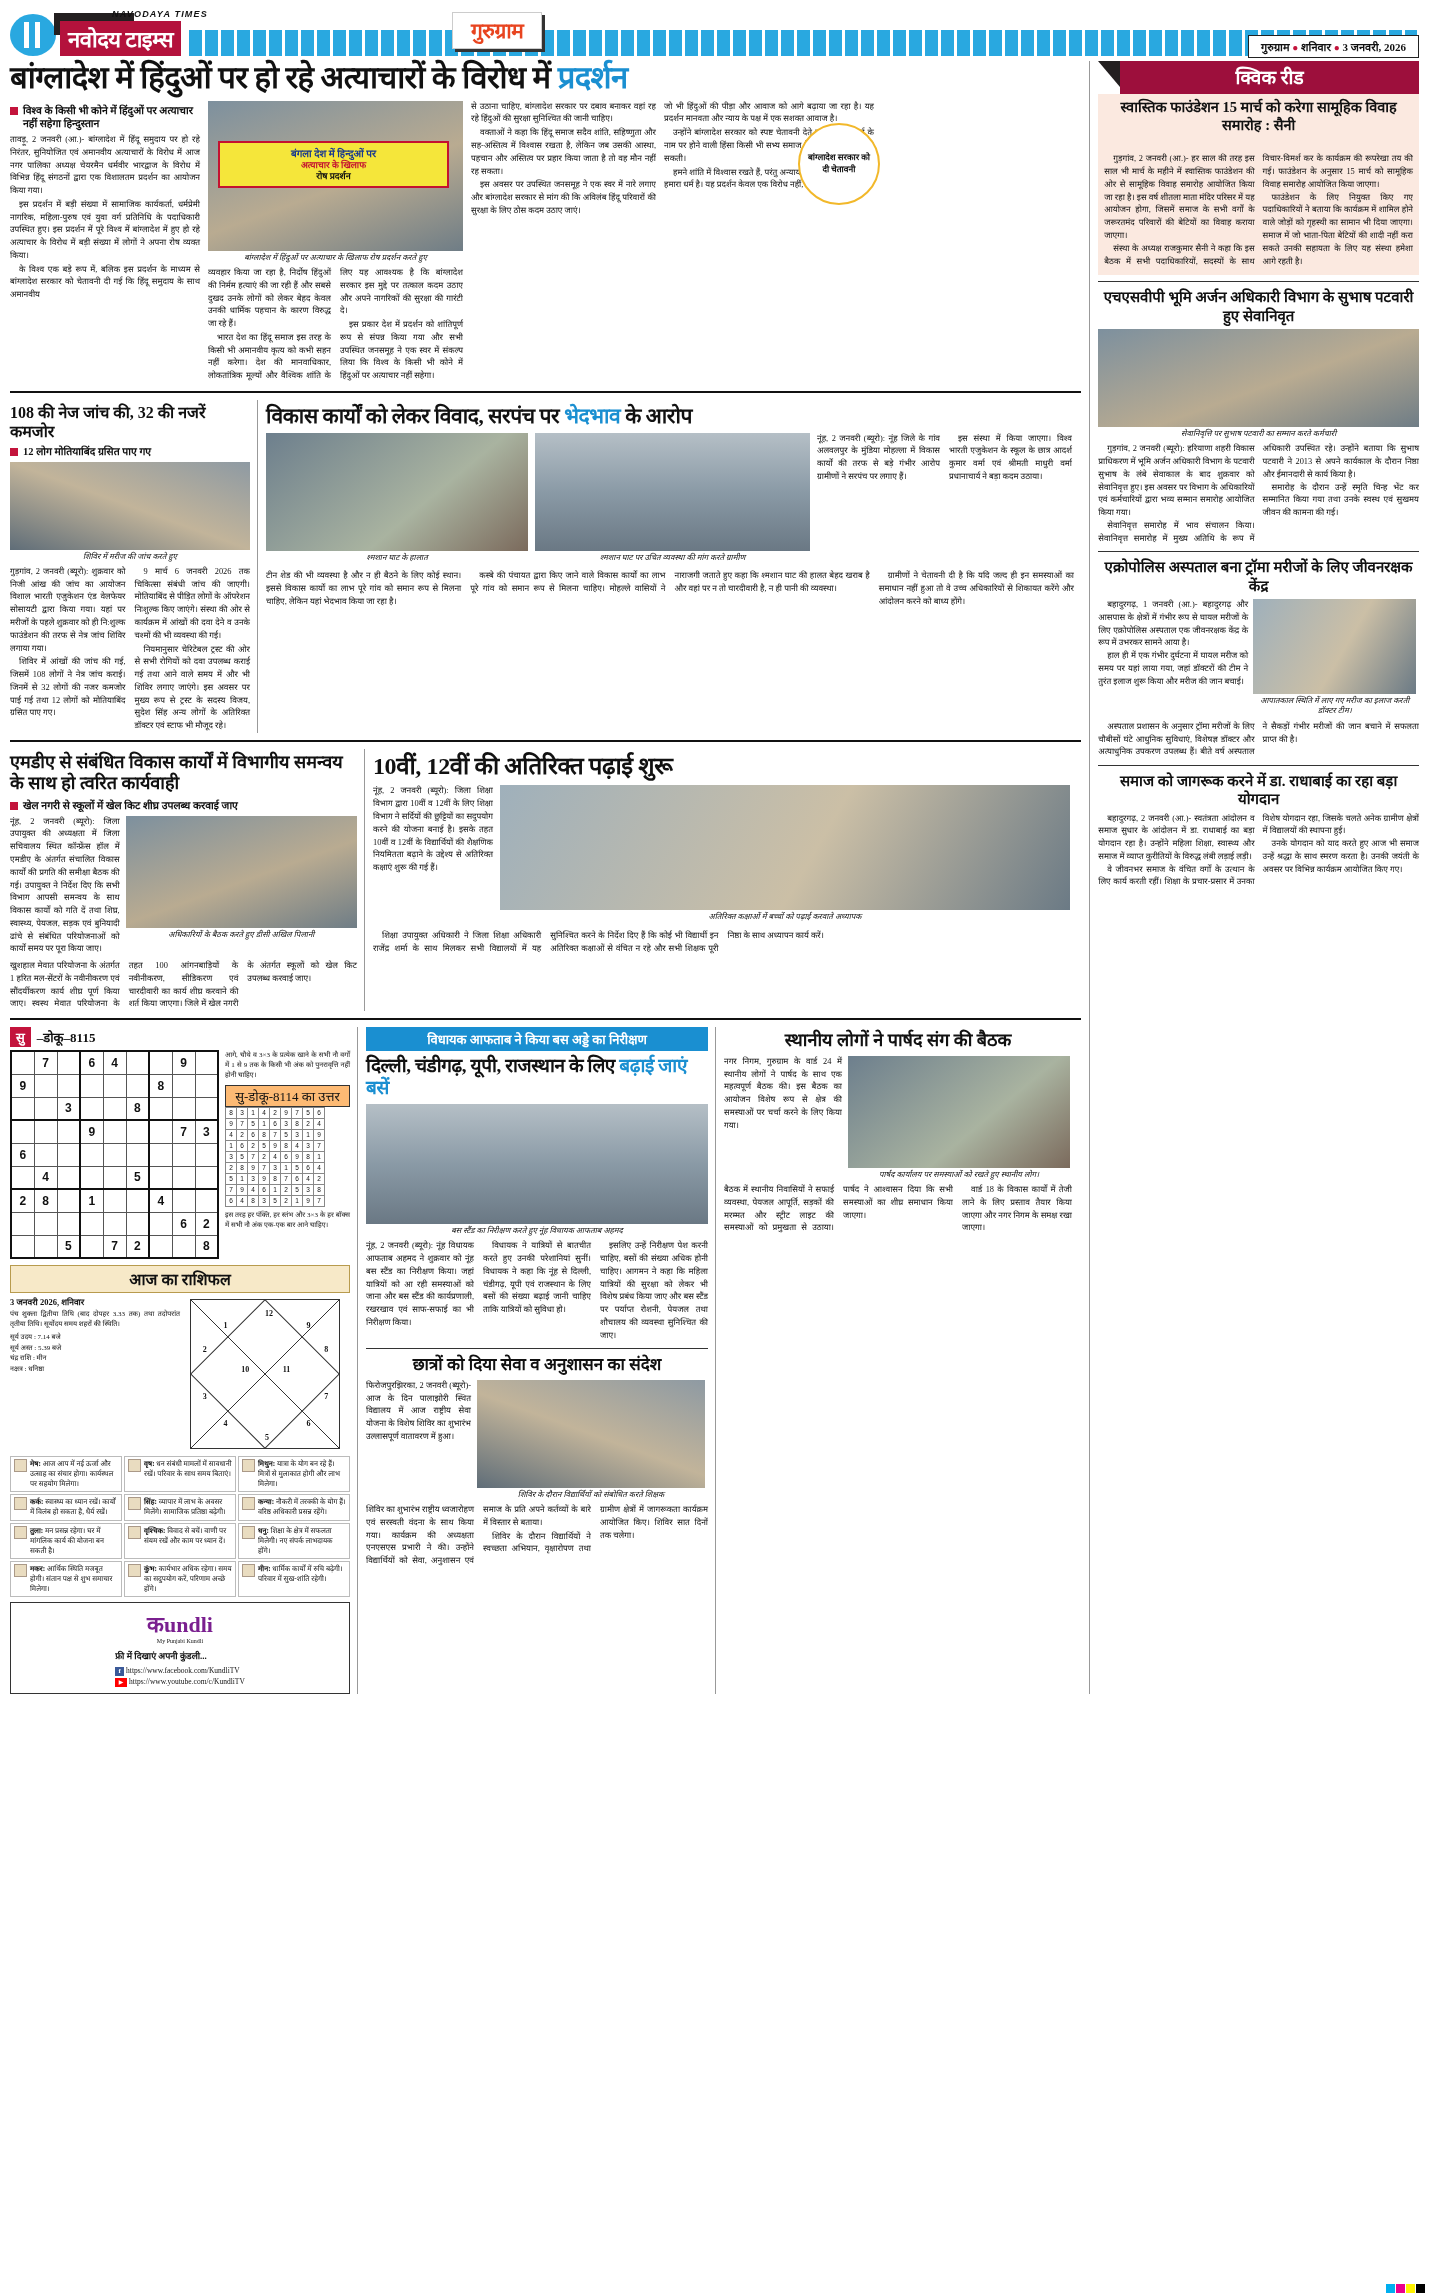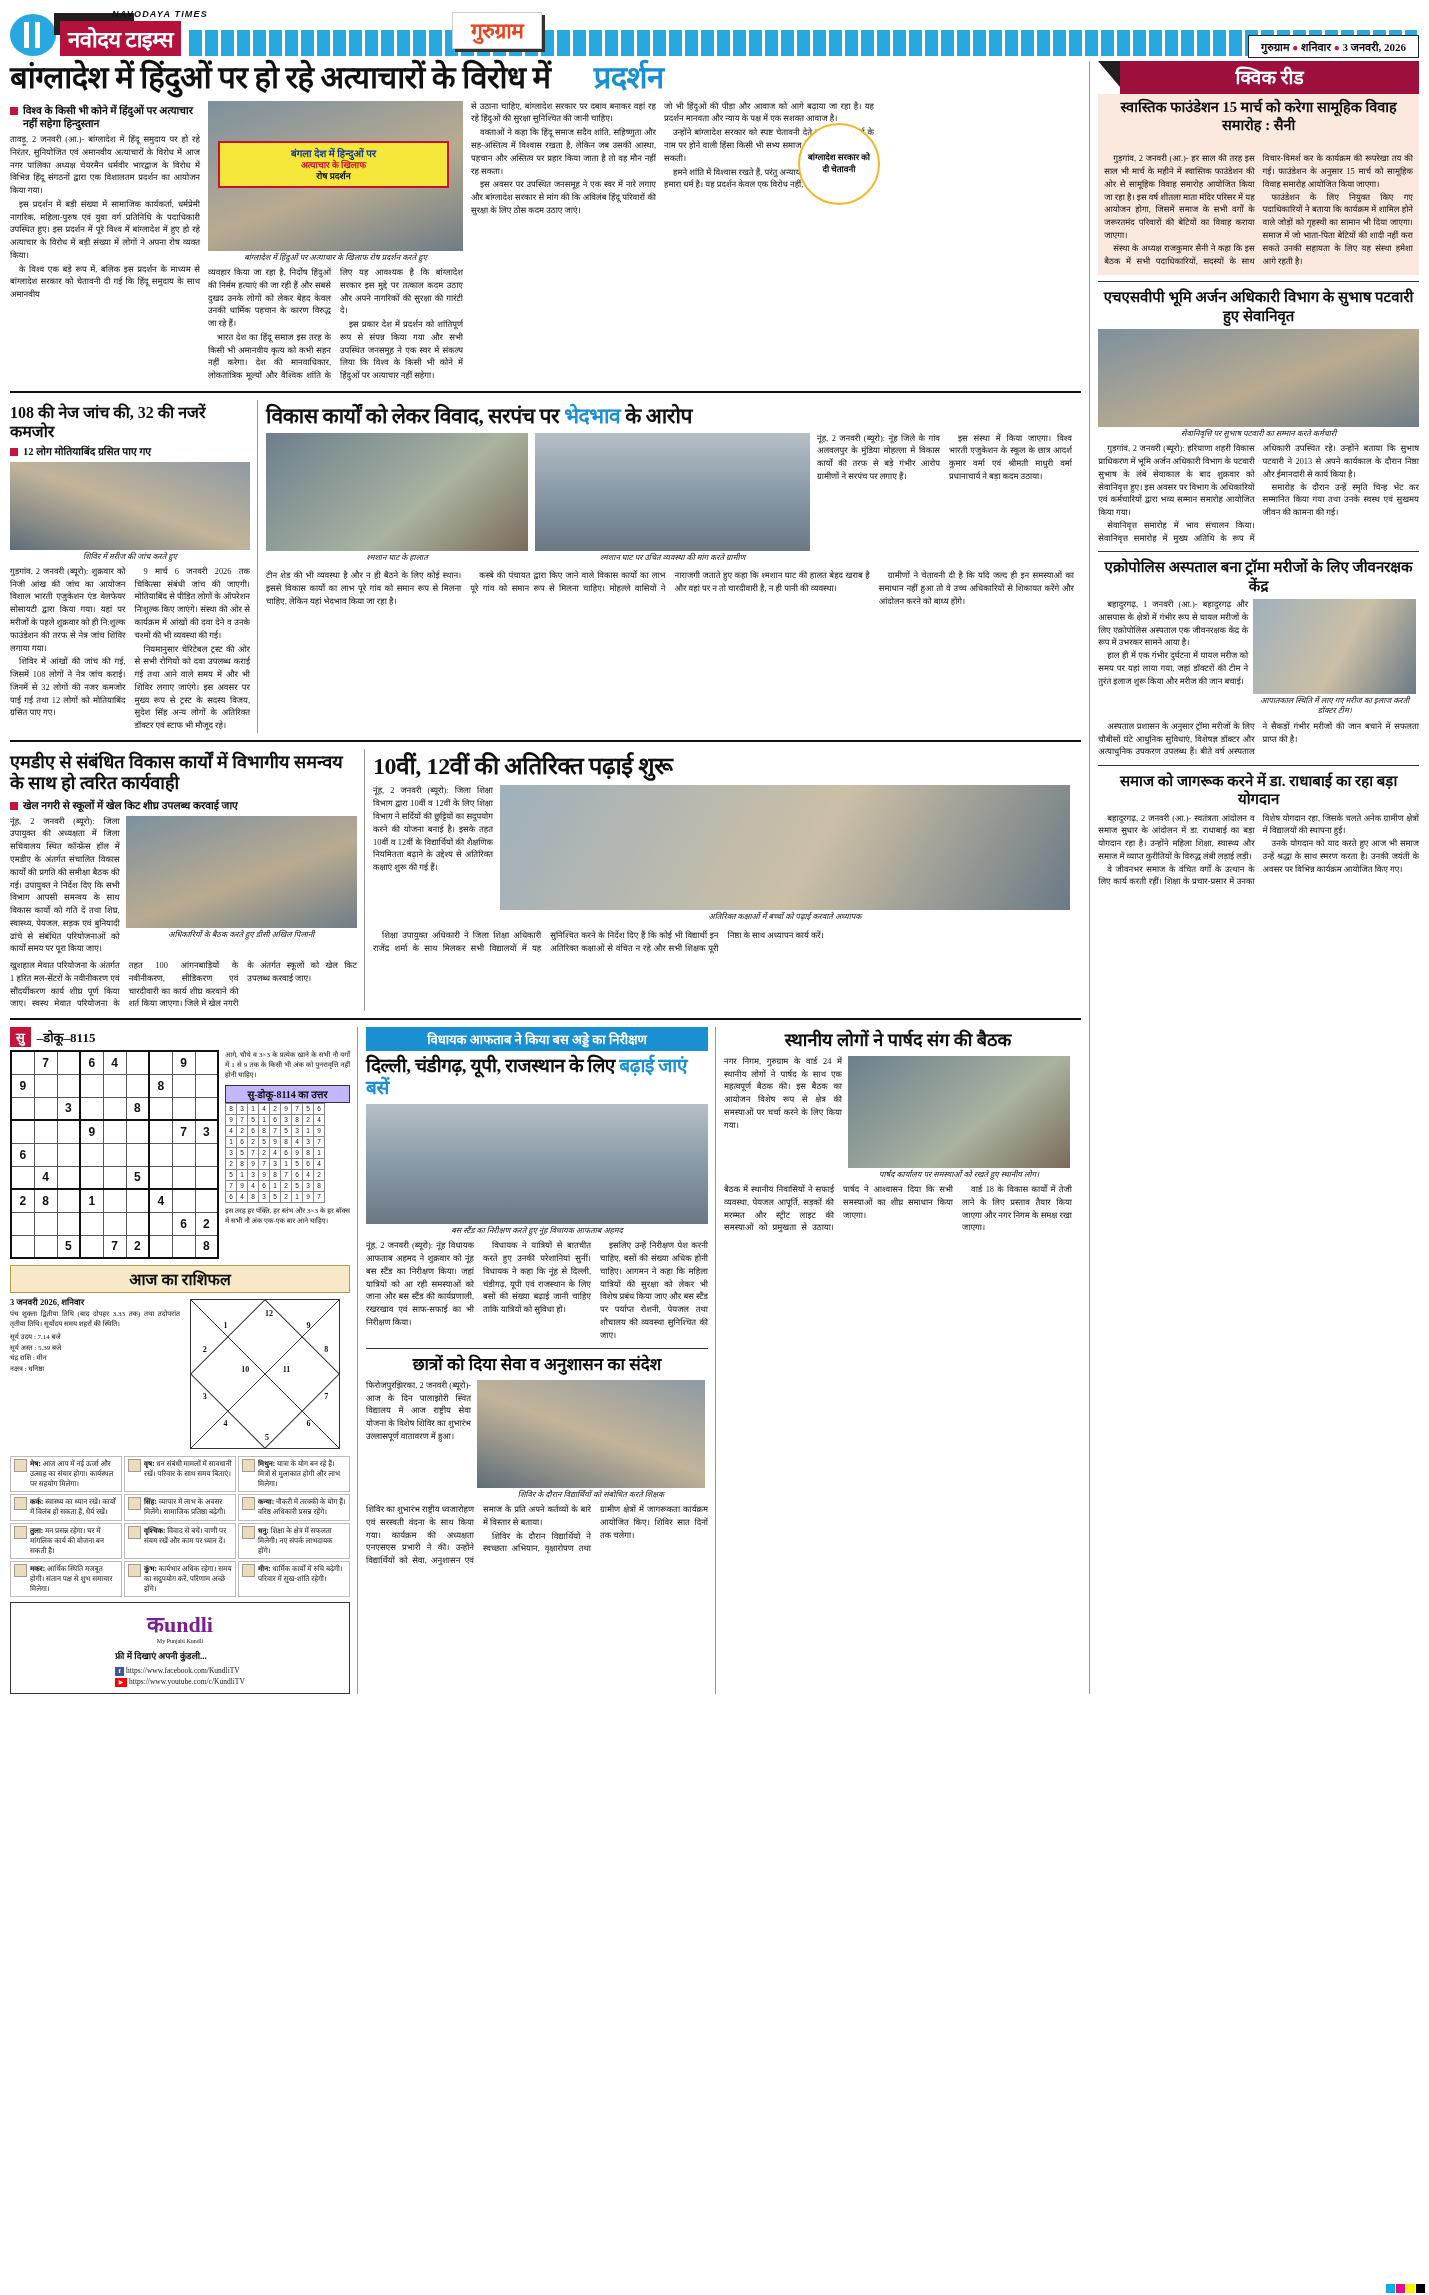--- a/index.html
+++ b/index.html
@@ -30,21 +30,21 @@
 
   
   .cols { display:flex; gap:8px; margin-top:5px; }
   .left-zone{width:1072px;}
   .right-zone{width:330px;border-left:1px solid #999;padding-left:8px;}
 
   h1.lead{
     font-size:31px;line-height:1.12;font-weight:bold;letter-spacing:-.6px;
     font-family:"Liberation Serif",serif;margin-bottom:5px;
   }
-  h1.lead .hl{color:#1a8fd1;margin-left:36px;}
+  h1.lead .hl{color:#1a8fd1;}
   h2.sec{font-size:21px;font-weight:bold;line-height:1.15;margin:4px 0 5px;letter-spacing:-.4px;}
   h2.sec .hl{color:#1a8fd1;}
   h3.sub{font-size:16px;font-weight:bold;line-height:1.2;margin:3px 0 4px;}
 
   .body-cols{column-gap:9px;font-size:8.4px;line-height:1.52;text-align:justify;}
   .body-cols p{text-indent:9px;margin-bottom:1px;}
   .body-cols p.first{text-indent:0;}
   .cap{font-size:8px;font-style:italic;text-align:center;padding:2px 2px 4px;line-height:1.3;}
   .ph{background:#9aa6ad;position:relative;overflow:hidden;}
   .ph.v2{background:linear-gradient(160deg,#7d909e 0%,#b9ab91 55%,#6f7d86 100%);}
@@ -76,21 +76,21 @@
   .puz-head{display:flex;align-items:center;gap:6px;margin-bottom:3px;}
   .puz-badge{background:#c3143c;color:#fff;font-weight:bold;font-size:13px;padding:1px 6px;}
   .puz-label{font-weight:bold;font-size:13px;}
   table.sud{border-collapse:collapse;}
   table.sud td{width:23px;height:23px;border:1px solid #555;text-align:center;font-size:12px;font-weight:bold;font-family:"Liberation Sans",sans-serif;}
   table.sud td.r3{border-right:2px solid #111;}
   table.sud tr.b3 td{border-bottom:2px solid #111;}
   table.sud{border:2px solid #111;}
   table.mini{border-collapse:collapse;border:1px solid #333;}
   table.mini td{width:11px;height:11px;border:1px solid #888;text-align:center;font-size:6.5px;font-family:"Liberation Sans",sans-serif;}
-  .mini-cap{font-size:10px;font-weight:bold;text-align:center;background:#c4b5fd;border:1px solid #333;padding:1px;}
+  .mini-cap{font-size:13px;font-weight:normal;text-align:center;background:#fdba74;border:1px solid #333;padding:1px;}
 
   
   .rashi-head{background:#f7e9c8;border:1px solid #b89b4e;text-align:center;font-size:16px;font-weight:bold;padding:2px;}
   .kundli{width:150px;height:150px;border:1px solid #333;position:relative;margin:3px auto;}
   .kundli:before,.kundli:after{content:"";position:absolute;left:0;top:0;width:100%;height:100%;}
   .kundli:before{background:
     linear-gradient(to bottom right,transparent calc(50% - .5px),#333 50%,transparent calc(50% + .5px));}
   .kundli:after{background:
     linear-gradient(to bottom left,transparent calc(50% - .5px),#333 50%,transparent calc(50% + .5px));}
   .diamond{position:absolute;left:50%;top:50%;width:106px;height:106px;border:1px solid #333;transform:translate(-50%,-50%) rotate(45deg);}

